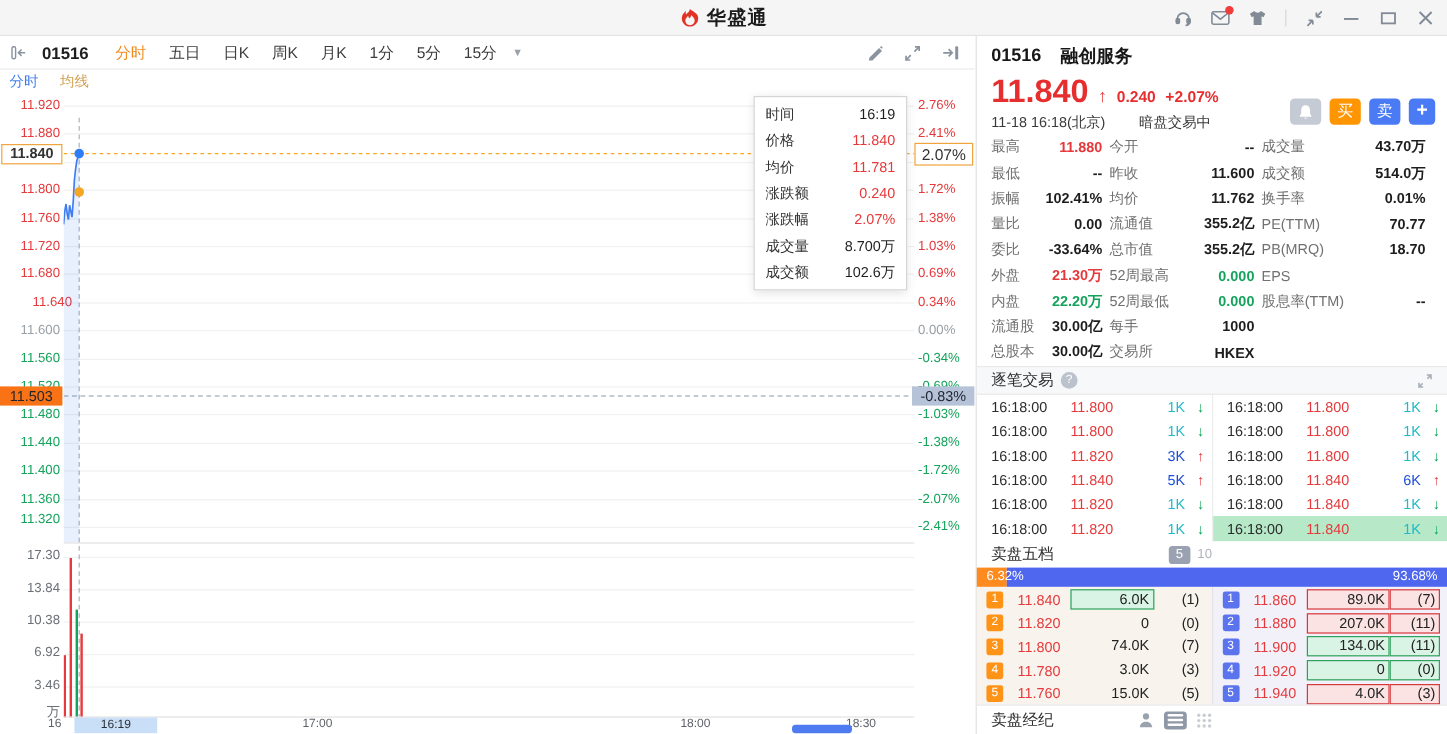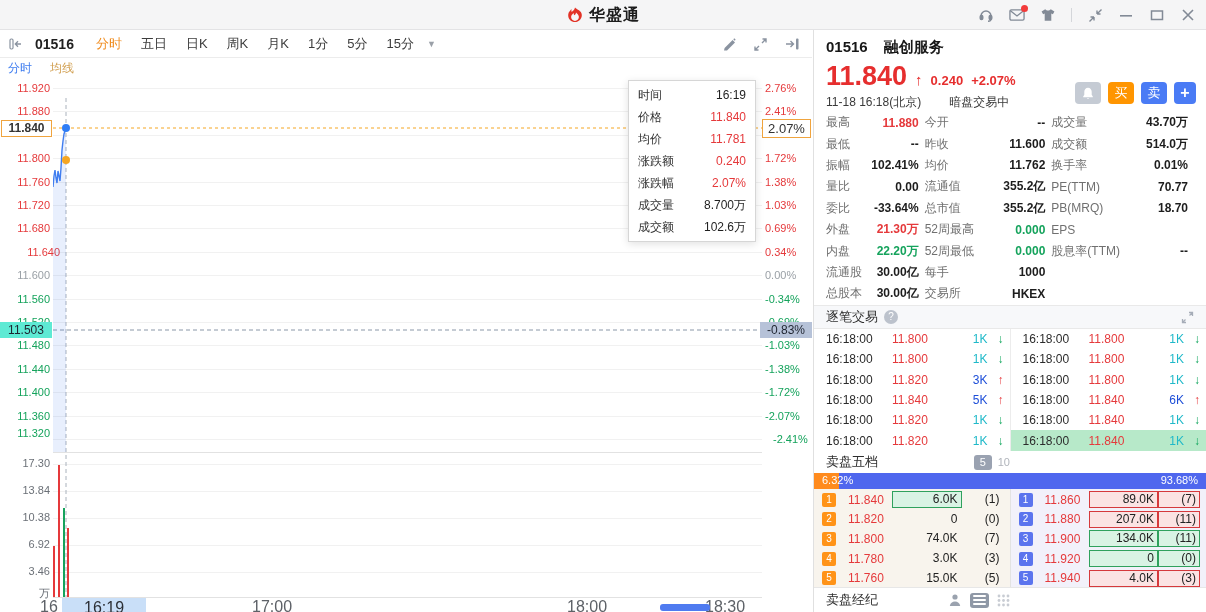--- a/index.html
+++ b/index.html
@@ -28,26 +28,26 @@
   .toolbar-right { position:absolute; right:12px; top:0; height:28px; display:flex; gap:16px; align-items:center; }
 
   .chart-area { position:absolute; top:28px; left:0; width:812px; height:554px; }
   .legend { position:absolute; top:2px; left:8px; display:flex; gap:18px; font-size:12px; }
   .gridline { position:absolute; left:53px; width:709px; height:1px; background:#f1f1f1; }
   .axis-label { position:absolute; font-size:11px; line-height:14px; }
   .p-label { left:0; width:50px; text-align:right; }
   .r-label { left:765px; width:46px; text-align:left; }
   .t-up { color:#e5393b; } .t-down { color:#15a35c; } .t-neutral { color:#9aa0a6; }
   .v-label { left:0; width:50px; text-align:right; color:#6b7077; font-size:11px; position:absolute; }
-  .time-axis { position:absolute; top:540px; left:0; width:812px; height:14px; color:#5d6167; font-size:16px; }
+  .time-axis { position:absolute; top:540px; left:0; width:812px; height:14px; color:#5d6167; font-size:10px; }
   .time-label { position:absolute; top:0; }
   .time-hl { background:#c9dff8; padding:1px 22px; color:#2b2f35; }
   .price-badge { position:absolute; left:1px; width:51px; height:17px; line-height:15px; text-align:center; background:#fff; border:1px solid #f0a43e; color:#333; font-weight:bold; font-size:12px; z-index:5; }
   .pct-badge { position:absolute; left:762px; width:49px; height:19px; line-height:17px; text-align:center; background:#fff; border:1px solid #f0a43e; color:#333; font-size:13px; z-index:5; }
-  .cross-badge-l { position:absolute; left:0; width:52px; height:16px; line-height:16px; text-align:center; background:#5eead4; color:#1e2430; font-size:12px; z-index:5; }
+  .cross-badge-l { position:absolute; left:0; width:52px; height:16px; line-height:16px; text-align:center; background:#f97316; color:#1e2430; font-size:12px; z-index:5; }
   .cross-badge-r { position:absolute; left:760px; width:52px; height:16px; line-height:16px; text-align:center; background:#b6c2d8; color:#1e2430; font-size:12px; z-index:5; }
   .sep-line { position:absolute; left:53px; width:709px; height:1px; background:#e2e2e2; }
   .scroll-chip { position:absolute; left:660px; top:546px; width:50px; height:7px; border-radius:3px; background:#4f7bf0; }
 
   
   .tooltip { position:absolute; left:628px; top:22px; width:128px; height:162px; background:#fff; border:1px solid #d6d6d6; box-shadow:0 2px 8px rgba(0,0,0,.12); z-index:6; padding:3px 9px; }
   .tt-row { height:22px; display:flex; justify-content:space-between; align-items:center; font-size:12px; }
   .tt-label { color:#333; }
   .tt-val { color:#1f1f1f; }
   .tt-val.t-up { color:#e5393b; }
@@ -266,21 +266,21 @@
           <div class="axis-label r-label t-down" style="top: 257px;">-0.69%</div>
           <div class="axis-label p-label t-down" style="top: 280.4px;">11.480</div>
           <div class="axis-label r-label t-down" style="top: 280.4px;">-1.03%</div>
           <div class="axis-label p-label t-down" style="top: 303.8px;">11.440</div>
           <div class="axis-label r-label t-down" style="top: 303.8px;">-1.38%</div>
           <div class="axis-label p-label t-down" style="top: 327.2px;">11.400</div>
           <div class="axis-label r-label t-down" style="top: 327.2px;">-1.72%</div>
           <div class="axis-label p-label t-down" style="top: 350.6px;">11.360</div>
           <div class="axis-label r-label t-down" style="top: 350.6px;">-2.07%</div>
           <div class="axis-label p-label t-down" style="top: 368px;">11.320</div>
-          <div class="axis-label r-label t-down" style="top: 374px; margin-left: 8px;">-2.41%</div>
+          <div class="axis-label r-label t-down" style="top: 374px;">-2.41%</div>
           <div class="v-label" style="top: 399px;">17.30</div>
           <div class="v-label" style="top: 426px;">13.84</div>
           <div class="v-label" style="top: 453px;">10.38</div>
           <div class="v-label" style="top: 480px;">6.92</div>
           <div class="v-label" style="top: 507px;">3.46</div>
           <div class="v-label" style="top: 528px;">万</div>
         </div>
 
       <svg style="position:absolute;left:53px;top:40px;" width="709" height="500" viewBox="0 0 709 500">
         <line x1="0" y1="30" x2="709" y2="30" stroke="#f5a623" stroke-width="1" stroke-dasharray="3,3"></line>

